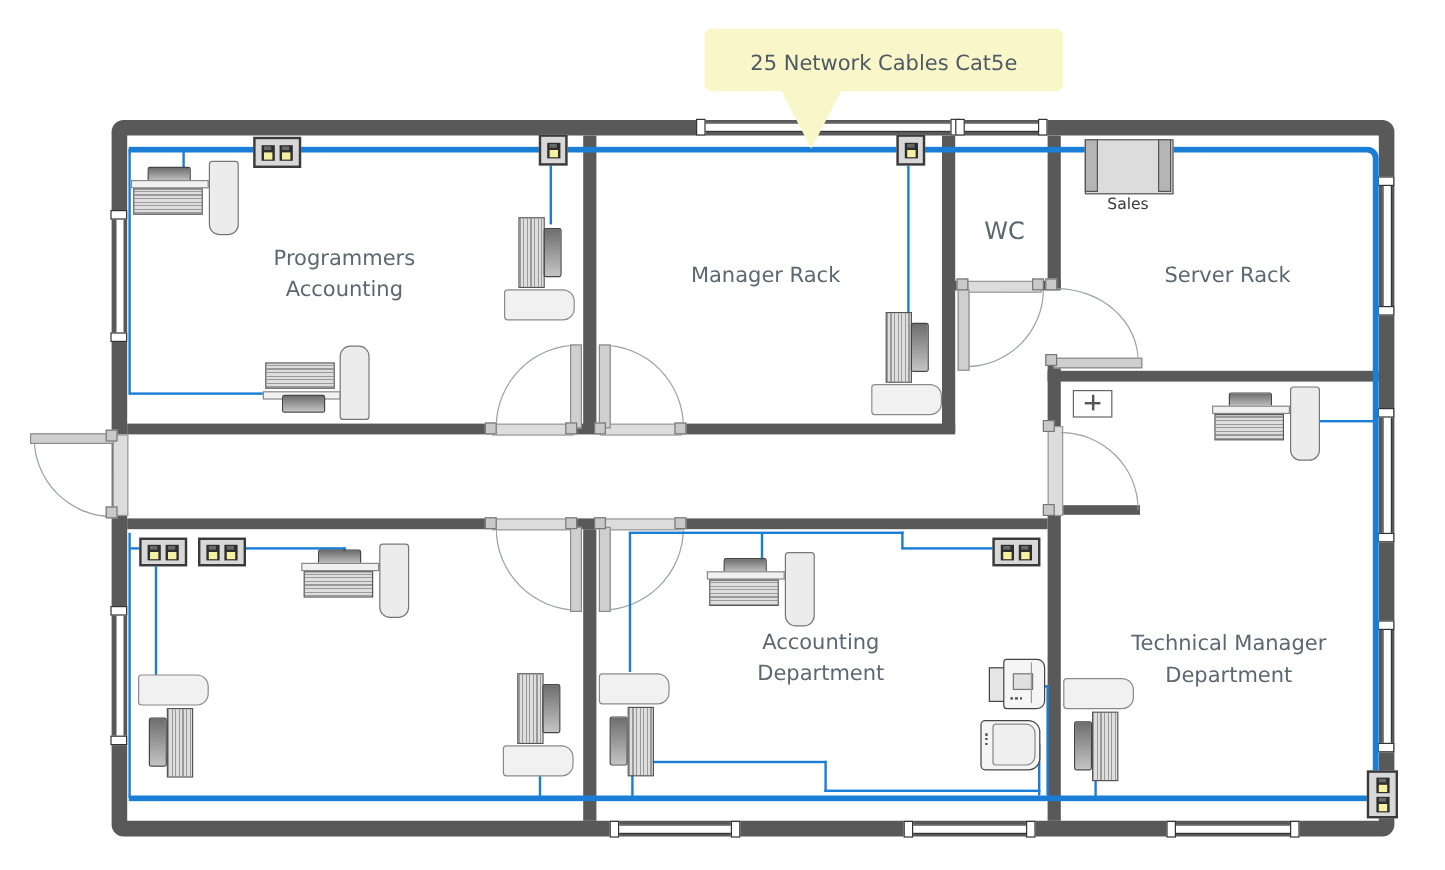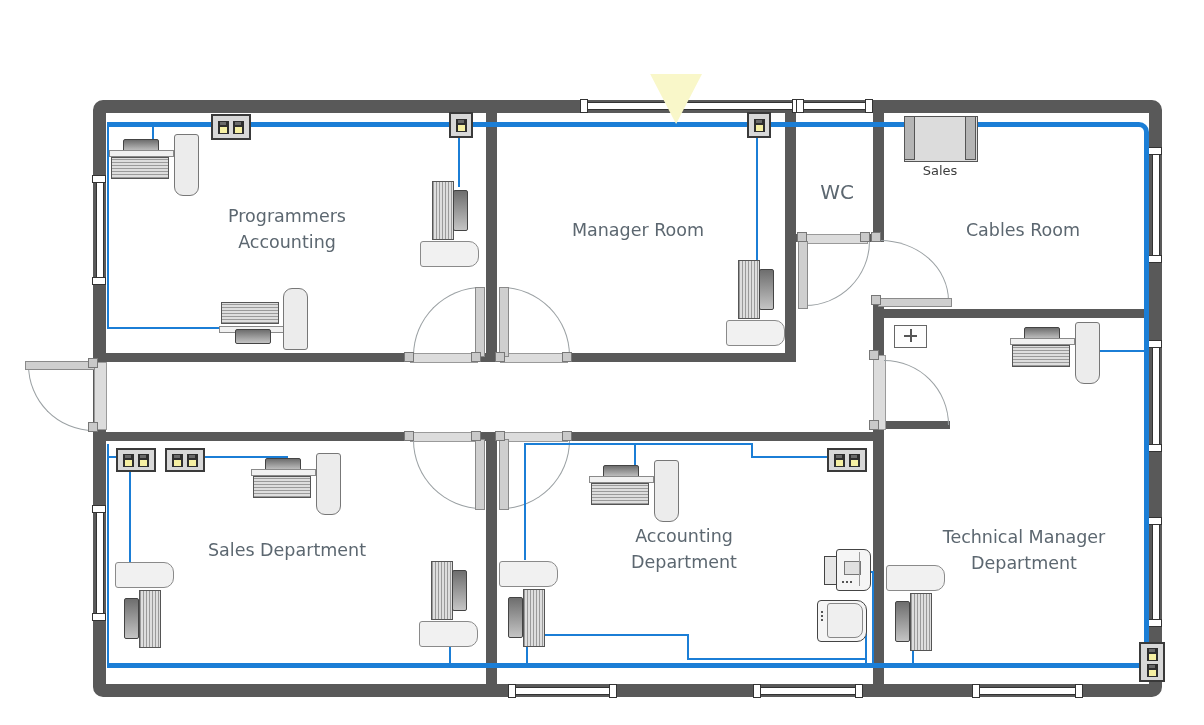--- a/index.html
+++ b/index.html
@@ -306,24 +306,26 @@
       <div class="port"></div>
       <div class="port"></div>
     </div>
   <div class="rj45" style="left:1139px;top:642px;width:22px;height:36px;flex-direction:column;gap:3px;">
       <div class="port"></div>
       <div class="port"></div>
     </div>
 
   <div class="roomlabel" style="left:157px;top:203px;width:260px;">Programmers
 Accounting</div>
-  <div class="roomlabel" style="left:518px;top:217px;width:240px;">Manager Room</div>
+  <div class="roomlabel" style="left:518px;top:217px;width:240px;">Manager Rack</div>
   <div class="roomlabel" style="left:797px;top:179px;width:80px;font-size:20px;">WC</div>
-  <div class="roomlabel" style="left:923px;top:217px;width:200px;">Cables Room</div>
-  <div class="roomlabel" style="left:157px;top:537px;width:260px;">Sales Department</div>
+  <div class="roomlabel" style="left:923px;top:217px;width:200px;">Server Rack</div>
   <div class="roomlabel" style="left:584px;top:523px;width:200px;">Accounting
 Department</div>
   <div class="roomlabel" style="left:904px;top:524px;width:240px;">Technical Manager
 Department</div>
 
   <div class="callout-tail"></div>
+  <div class="callout">
+    <span>25 Network Cables Cat5e</span>
+  </div>
 
 </div>
 
 </body></html>

